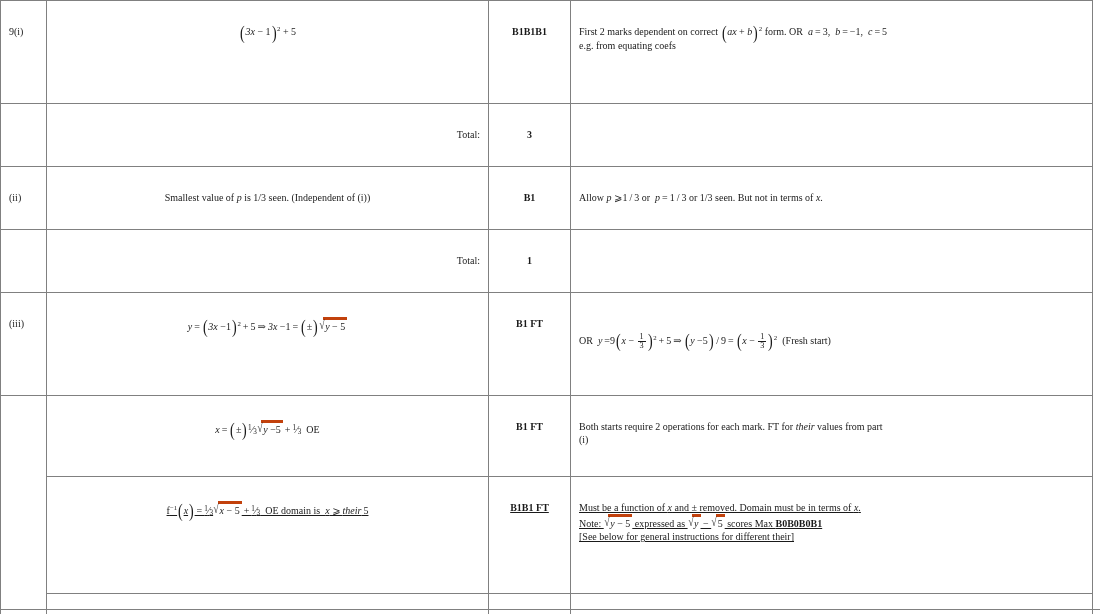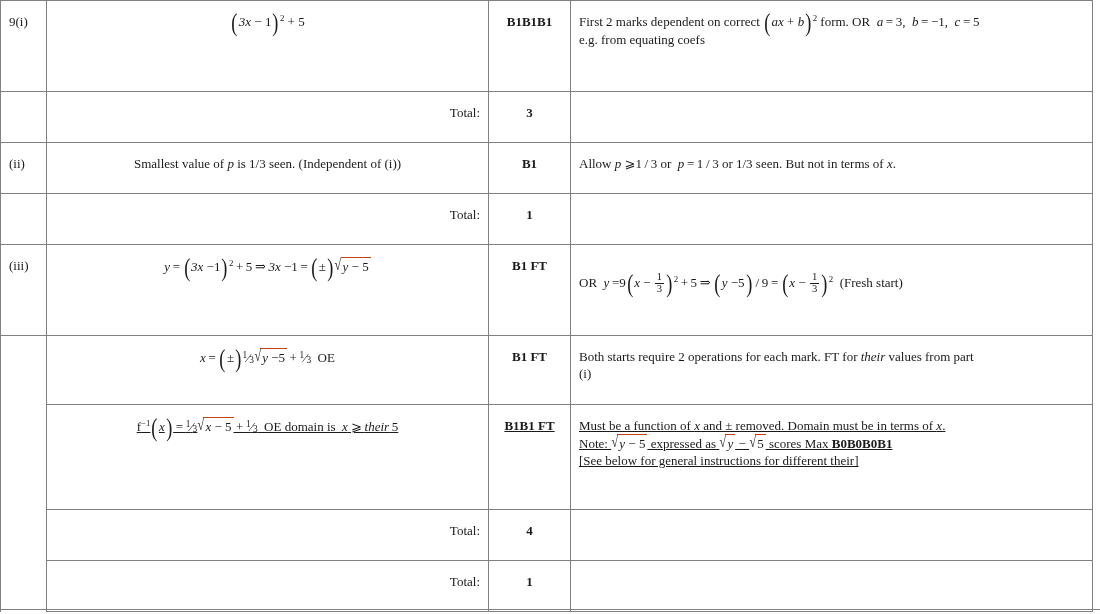--- a/index.html
+++ b/index.html
@@ -27,22 +27,22 @@
     position: absolute;
     left: 0;
     top: 0;
     width: 1092px;
     border-collapse: collapse;
     table-layout: fixed;
   }
   table.ms td {
     border: 1px solid #808080;
     vertical-align: top;
-    padding: 12px 8px 4px 8px;
-    font-size: 13px;
+    padding: 24px 8px 4px 8px;
+    font-size: 10px;
     line-height: 1.32;
   }
 
   
   col.c-q    { width: 46px;  }
   col.c-body { width: 442px; }
   col.c-mark { width: 82px;  }
   col.c-note { width: 522px; }
 
   
@@ -119,21 +119,21 @@
     display: inline-block;
     font-style: normal;
     transform: scaleY(1.22) scaleX(0.92);
     transform-origin: bottom right;
     position: relative;
     top: 0.02em;
     margin-right: -1px;
   }
   .sqrt > .rcd {
     display: inline-block;
-    border-top: 1px solid #c2410c;
+    border-top: 3px solid #c2410c;
     padding: 0 2px 0 2px;
     margin-left: 0;
   }
 
   
   #footer {
     position: absolute;
     left: 0;
     width: 1100px;
     border-top: 1px solid #808080;

